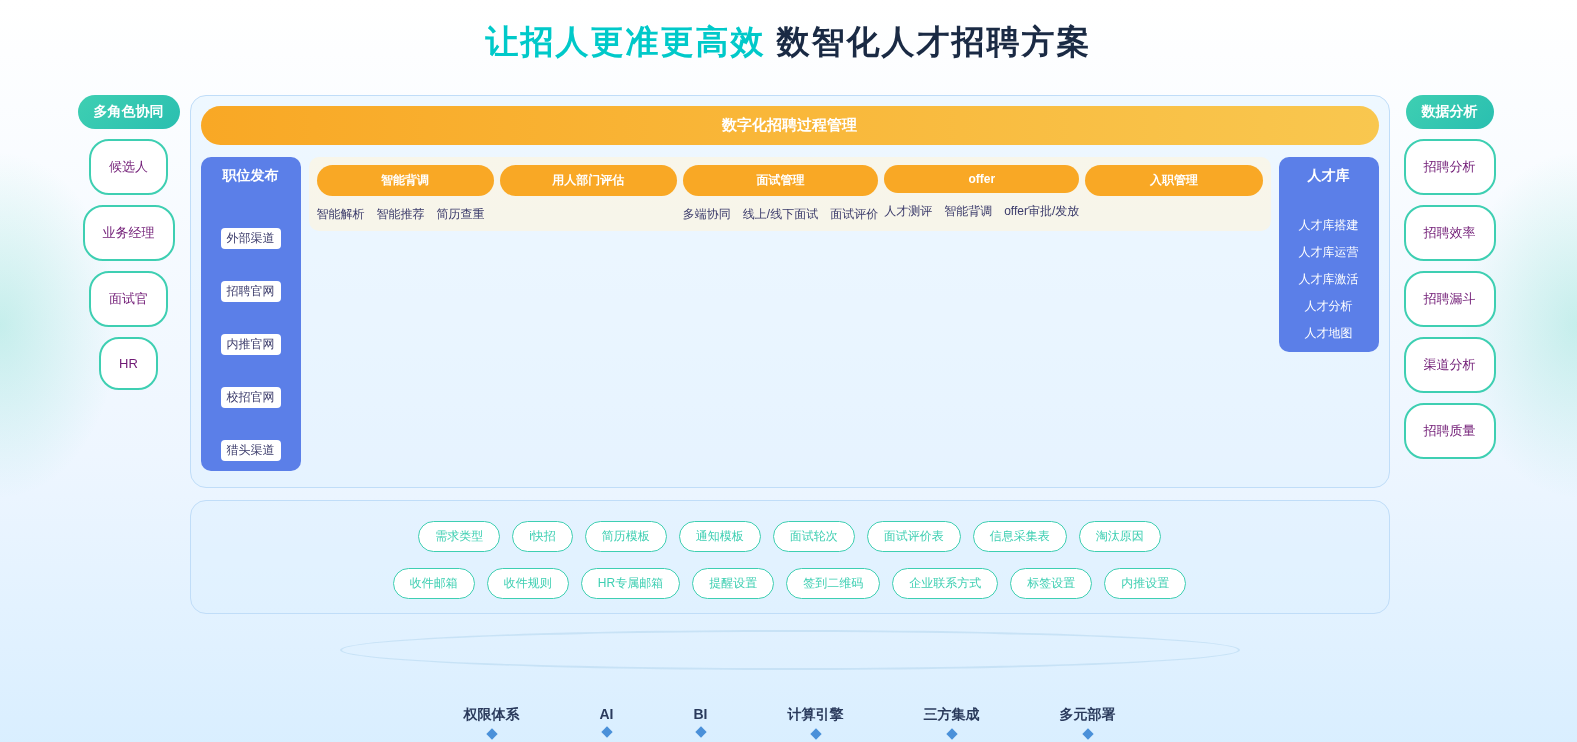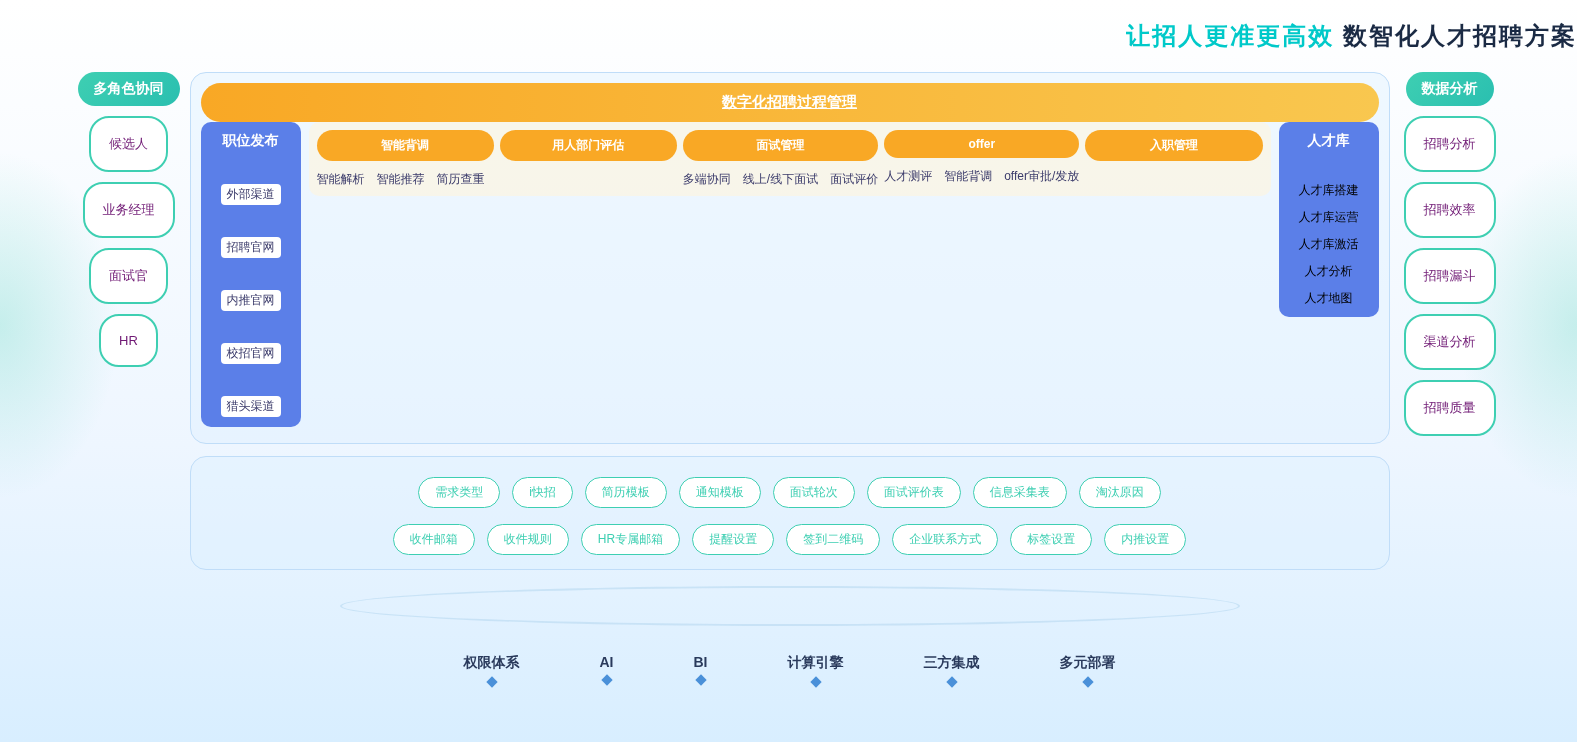--- a/index.html
+++ b/index.html
@@ -14,23 +14,23 @@
     .page-wrapper {
       width: 1577px;
       min-height: 742px;
       background: linear-gradient(180deg, #ffffff 0%, #eef6ff 60%, #d8eeff 100%);
       position: relative;
       padding: 20px 0 20px;
     }
 
     
     .main-title {
-      text-align: right;
-      margin-bottom: 20px;
-      font-size: 24px;
+      text-align: center;
+      margin-bottom: 30px;
+      font-size: 33px;
       font-weight: 900;
       letter-spacing: 2px;
     }
     .title-cyan { color: #00c9c9; }
     .title-dark { color: #1a2a44; }
 
     
     .body-layout {
       display: flex;
       align-items: flex-start;
@@ -96,39 +96,39 @@
     }
 
     .process-header {
       background: linear-gradient(90deg, #f9a825, #f9c74f);
       border-radius: 25px;
       text-align: center;
       padding: 10px 0;
       color: white;
       font-size: 15px;
       font-weight: bold;
-      text-decoration: underline;
+      margin-bottom: 12px;
     }
 
     .process-columns {
       display: flex;
       gap: 8px;
       align-items: flex-start;
     }
 
     
     .col-job {
       background: #5b7fe8;
       border-radius: 10px;
       padding: 10px 8px;
       min-width: 100px;
       display: flex;
       flex-direction: column;
       align-items: center;
-      gap: 12px;
+      gap: 21px;
     }
 
     .col-job-title {
       color: white;
       font-size: 14px;
       font-weight: bold;
     }
 
     .col-job-items {
       display: flex;
@@ -212,21 +212,21 @@
     }
 
     .col-talent-items {
       display: flex;
       flex-direction: column;
       align-items: center;
       gap: 10px;
     }
 
     .col-talent-item {
-      color: #000000;
+      color: #ffffff;
       font-size: 12px;
       white-space: nowrap;
     }
 
     
     .tools-area {
       background: rgba(220, 240, 255, 0.4);
       border-radius: 16px;
       padding: 14px 20px;
       border: 1.5px solid #c0ddf8;
@@ -254,21 +254,21 @@
       white-space: nowrap;
       background: white;
       margin-top: 6px;
     }
 
     
     .bottom-labels {
       display: flex;
       justify-content: center;
       gap: 80px;
-      margin-top: 16px;
+      margin-top: 24px;
       padding: 0 100px;
     }
 
     .bottom-label-item {
       display: flex;
       flex-direction: column;
       align-items: center;
       gap: 4px;
     }
 

